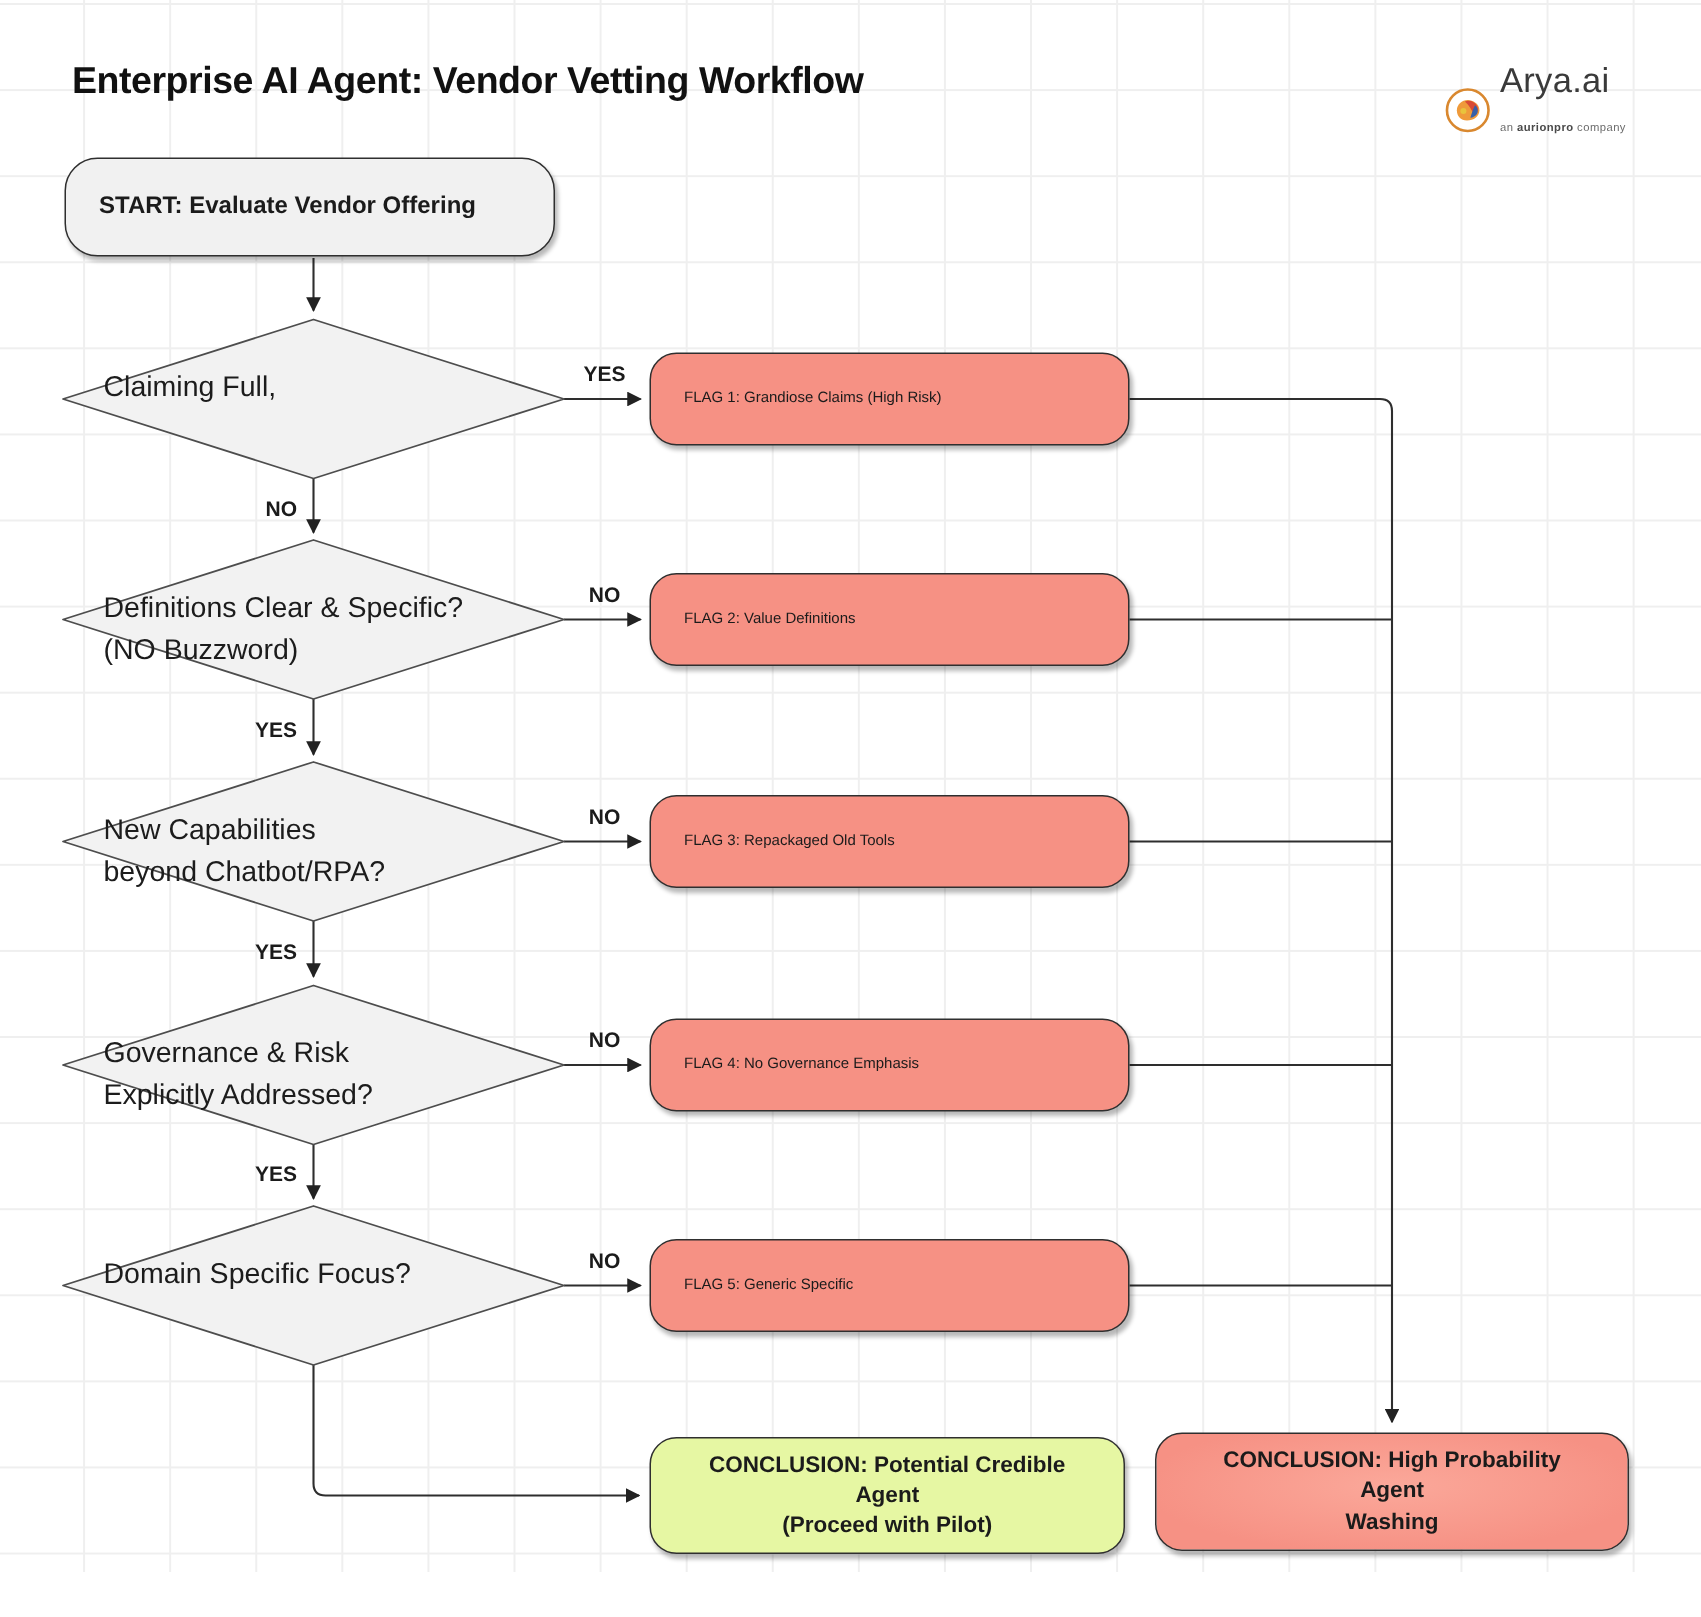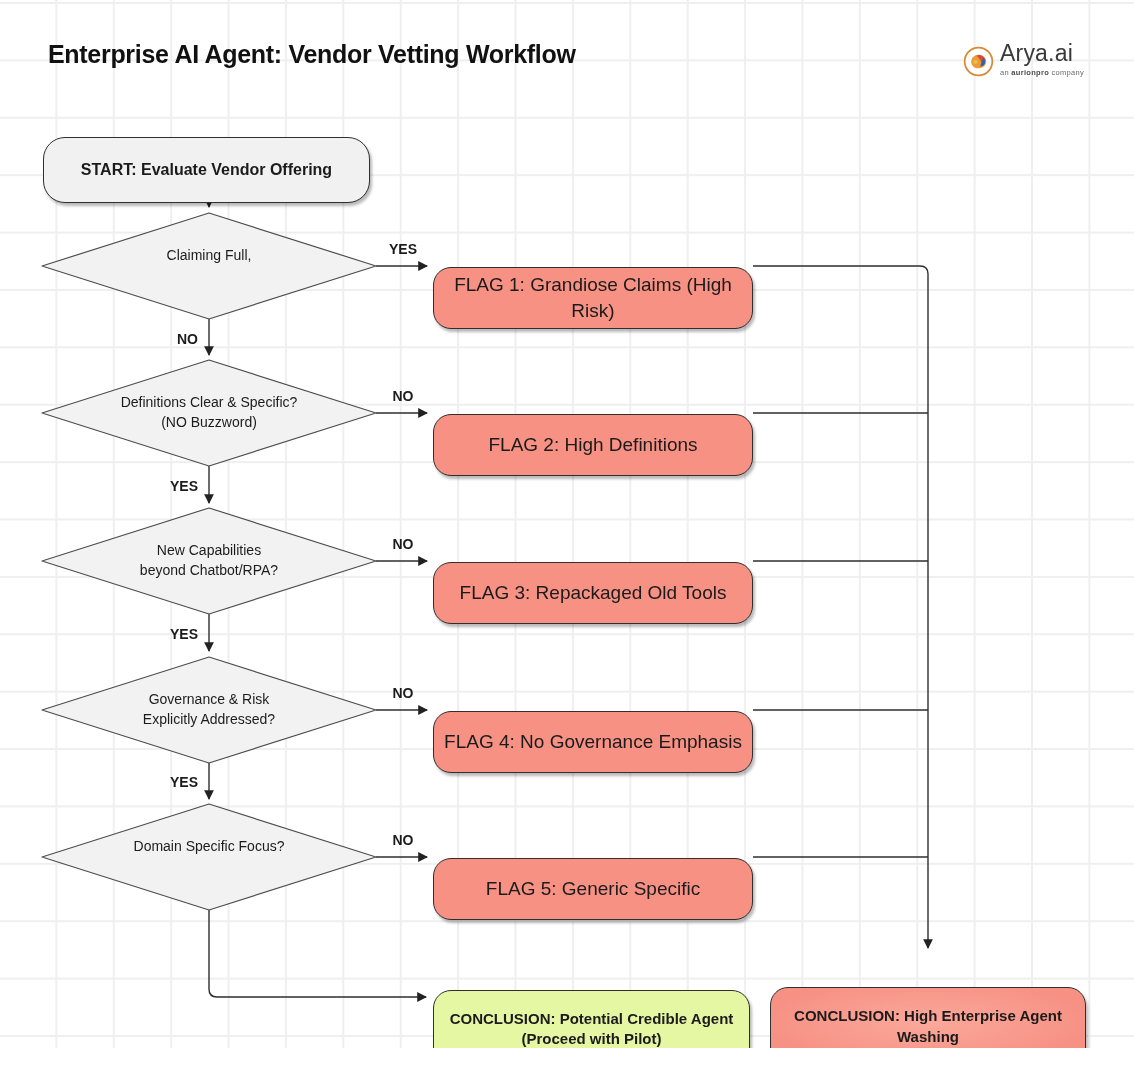--- a/index.html
+++ b/index.html
@@ -15,37 +15,37 @@
   }
   .title{
     position:absolute;left:48px;top:40px;font-size:25px;font-weight:700;
     letter-spacing:-0.3px;color:#111;
   }
   
   .logo{position:absolute;left:963px;top:42px;display:flex;align-items:flex-end;}
   .logo-icon{width:31px;height:31px;margin-top:2px;}
   .logo-textwrap{margin-left:6px;line-height:1;}
   .logo-name{font-size:23px;font-weight:500;color:#3a3a3a;letter-spacing:0.2px;}
-  .logo-sub{font-size:7.5px;color:#6b6b6b;margin-top:4px;letter-spacing:0.3px;}
+  .logo-sub{font-size:7.5px;color:#6b6b6b;margin-top:16px;letter-spacing:0.3px;}
   .logo-sub b{color:#4a4a4a;}
   
   .node{
-    position:absolute;display:flex;align-items:center;justify-content:center;
+    position:absolute;display:flex;align-items:center;
     text-align:center;border:1.5px solid #2f2f2f;border-radius:18px;
     box-shadow:2px 3px 3px rgba(0,0,0,0.28);box-sizing:border-box;
-    padding:4px 10px;line-height:1.35;margin-top:32px;
+    padding:4px 22px;line-height:1.35;
   }
   .start{background:#f1f1f1;font-size:16px;font-weight:700;border-radius:22px;}
-  .flag{background:#f69184;font-size:19px;font-weight:500;}
+  .flag{background:#f69184;font-size:10px;font-weight:500;}
   .concl{font-size:15px;font-weight:700;}
   .concl-pos{background:#e6f7a3;}
   .concl-neg{background:radial-gradient(ellipse at 50% 45%, #fba89a 0%, #f69184 75%);}
   
   .dtext{
-    position:absolute;width:280px;text-align:center;font-size:14px;
+    position:absolute;width:280px;font-size:19px;
     line-height:1.45;color:#1c1c1c;
   }
   .branch{
     position:absolute;font-size:14px;font-weight:700;color:#1b1b1b;width:54px;
   }
   .branch.right{text-align:center;}
   .branch.down{text-align:right;}
   svg.wires{position:absolute;left:0;top:0;}
 </style>
 </head>
@@ -137,38 +137,38 @@
   <div class="branch right" style="left:376px;top:536px;">NO</div>
   <div class="branch down" style="left:144px;top:626px;">YES</div>
   <div class="branch right" style="left:376px;top:685px;">NO</div>
   <div class="branch down" style="left:144px;top:774px;">YES</div>
   <div class="branch right" style="left:376px;top:832px;">NO</div>
 
   <div class="node flag" style="left:433px;top:235px;width:320px;height:62px;">
     <span>FLAG 1: Grandiose Claims (High Risk)</span>
   </div>
   <div class="node flag" style="left:433px;top:382px;width:320px;height:62px;">
-    <span>FLAG 2: High Definitions</span>
+    <span>FLAG 2: Value Definitions</span>
   </div>
   <div class="node flag" style="left:433px;top:530px;width:320px;height:62px;">
     <span>FLAG 3: Repackaged Old Tools</span>
   </div>
   <div class="node flag" style="left:433px;top:679px;width:320px;height:62px;">
     <span>FLAG 4: No Governance Emphasis</span>
   </div>
   <div class="node flag" style="left:433px;top:826px;width:320px;height:62px;">
     <span>FLAG 5: Generic Specific</span>
   </div>
 
   <div class="node concl concl-pos" style="left:433px;top:958px;width:317px;height:78px;">
     <div>
       <div>CONCLUSION: Potential Credible Agent</div>
       <div>(Proceed with Pilot)</div>
     </div>
   </div>
   <div class="node concl concl-neg" style="left:770px;top:955px;width:316px;height:79px;">
     <div>
-      <div>CONCLUSION: High Enterprise Agent</div>
+      <div>CONCLUSION: High Probability Agent</div>
       <div>Washing</div>
     </div>
   </div>
 
 </div>
 
 </body></html>

